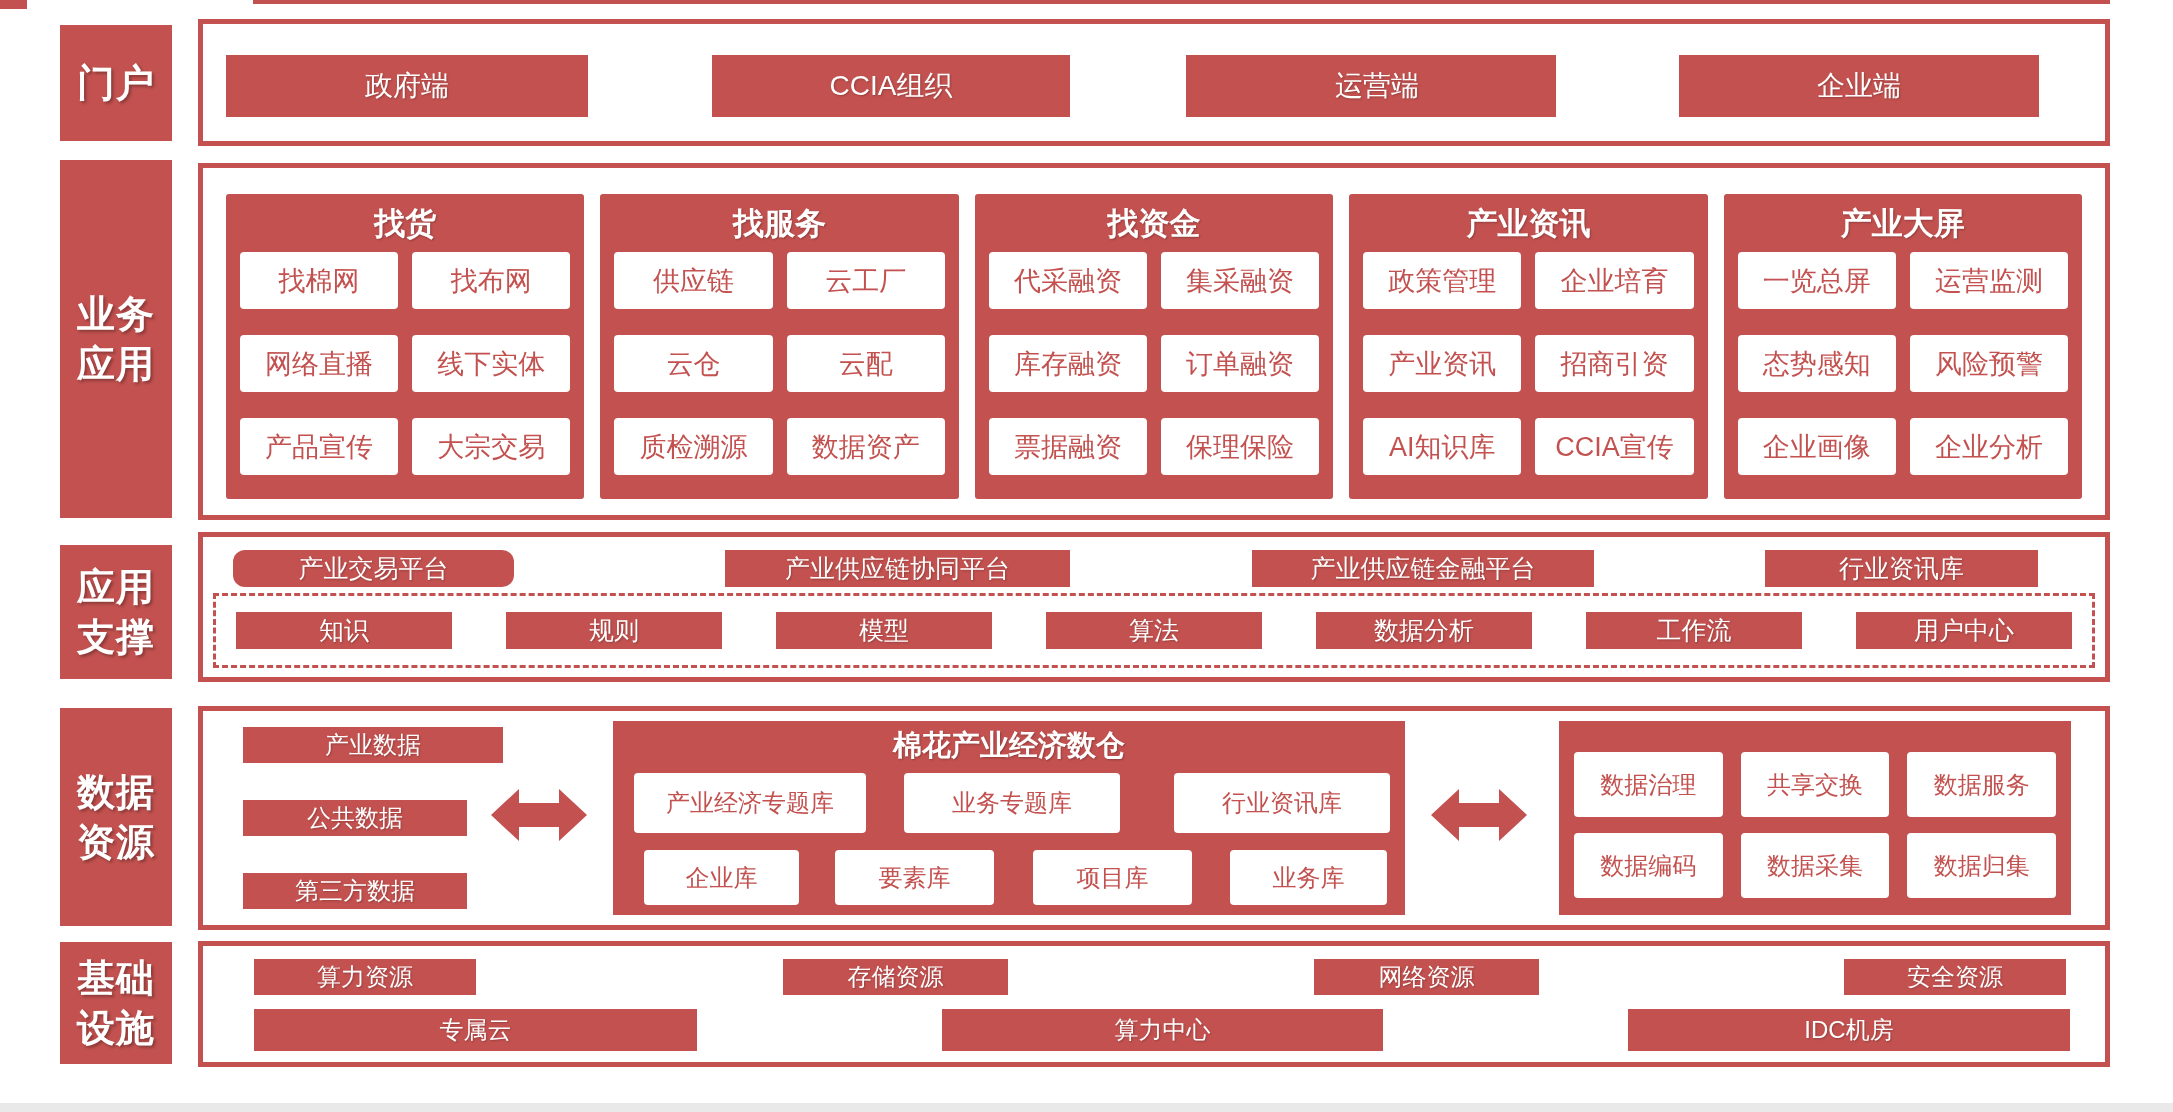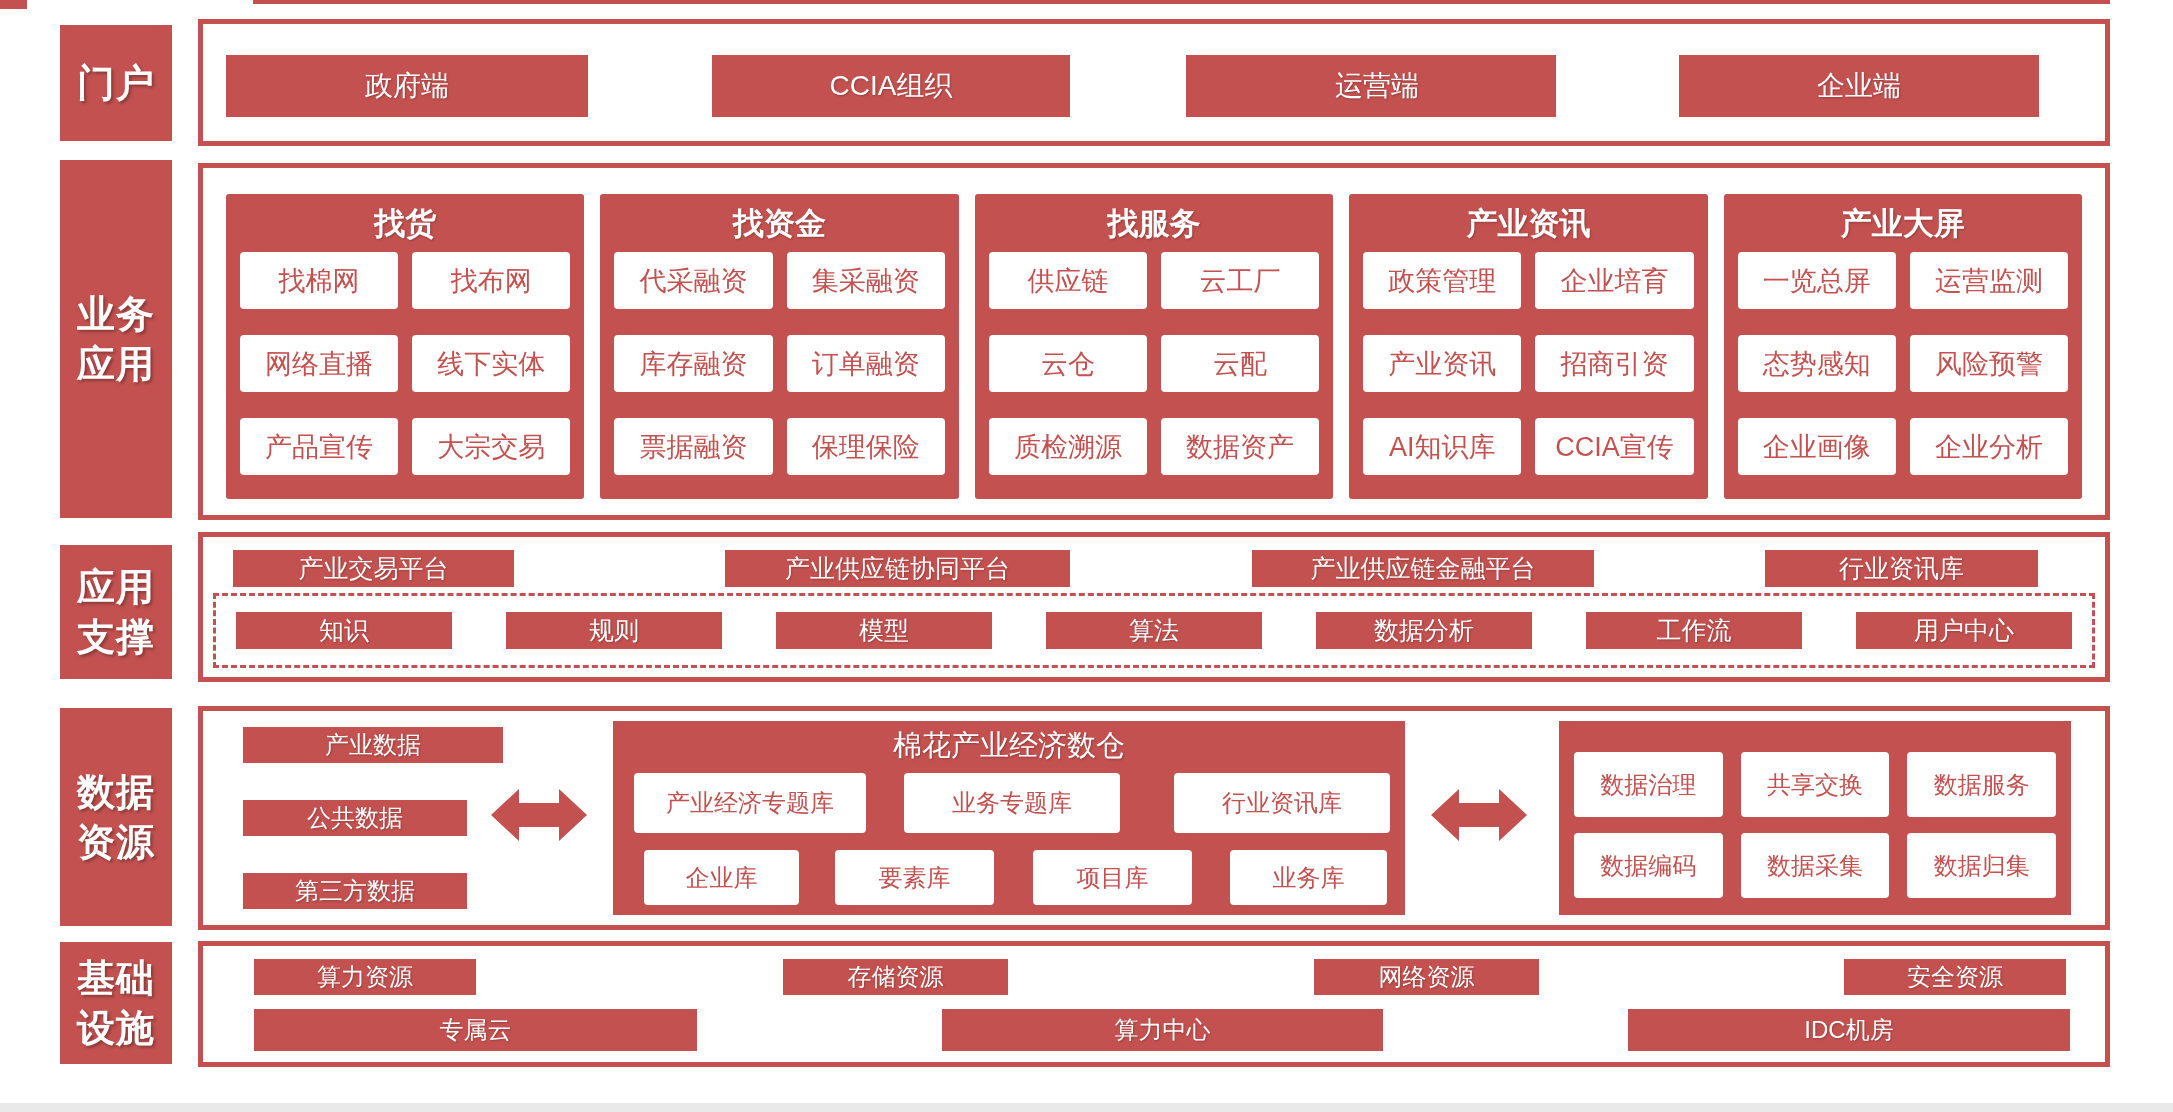--- a/index.html
+++ b/index.html
@@ -38,21 +38,21 @@
   .biz-grid{display:grid;grid-template-columns:1fr 1fr;gap:26px 14px;grid-auto-rows:57px;}
   .biz-grid .white-box{font-size:27px;}
   
   .support-dashed{
     left:10px;right:10px;top:56px;bottom:9px;border:3px dashed var(--red);
     display:flex;align-items:center;justify-content:space-between;padding:0 20px;box-sizing:border-box;
   }
   .cap-btn{width:216px;height:37px;font-size:25px;}
   
   .wh-box{background:var(--red);}
-  .wh-title{height:44px;line-height:48px;text-align:center;color:#fff;font-size:29px;font-weight:normal;text-shadow:1px 1px 2px rgba(0,0,0,.25);}
+  .wh-title{height:44px;line-height:48px;text-align:center;color:#fff;font-size:29px;font-weight:bold;text-shadow:1px 1px 2px rgba(0,0,0,.25);}
   .arrow-svg{display:block;width:100%;height:100%;}
   .gov-grid{
     left:1356px;top:10px;width:512px;height:194px;background:var(--red);
     display:grid;grid-template-columns:1fr 1fr 1fr;gap:16px 18px;padding:31px 15px 17px;box-sizing:border-box;
   }
   .gov-grid .white-box{font-size:24px;}
   .bottom-strip{left:0;top:1103px;width:2173px;height:9px;background:#e9e9e9;}
   .top-strip{left:253px;top:0;width:1857px;height:4px;background:var(--red);}
   .top-corner{left:0;top:0;width:27px;height:9px;background:var(--red);}
 </style>
@@ -88,44 +88,44 @@
         <div class="white-box">找棉网</div>
         <div class="white-box">找布网</div>
         <div class="white-box">网络直播</div>
         <div class="white-box">线下实体</div>
         <div class="white-box">产品宣传</div>
         <div class="white-box">大宗交易</div>
       </div>
     </div>
 
     <div class="biz-col">
+      <div class="biz-col-header">找服务</div>
+      <div class="biz-grid">
+        <div class="white-box">供应链</div>
+        <div class="white-box">云工厂</div>
+        <div class="white-box">云仓</div>
+        <div class="white-box">云配</div>
+        <div class="white-box">质检溯源</div>
+        <div class="white-box">数据资产</div>
+      </div>
+    </div>
+
+    <div class="biz-col">
       <div class="biz-col-header">找资金</div>
       <div class="biz-grid">
         <div class="white-box">代采融资</div>
         <div class="white-box">集采融资</div>
         <div class="white-box">库存融资</div>
         <div class="white-box">订单融资</div>
         <div class="white-box">票据融资</div>
         <div class="white-box">保理保险</div>
       </div>
     </div>
 
     <div class="biz-col">
-      <div class="biz-col-header">找服务</div>
-      <div class="biz-grid">
-        <div class="white-box">供应链</div>
-        <div class="white-box">云工厂</div>
-        <div class="white-box">云仓</div>
-        <div class="white-box">云配</div>
-        <div class="white-box">质检溯源</div>
-        <div class="white-box">数据资产</div>
-      </div>
-    </div>
-
-    <div class="biz-col">
       <div class="biz-col-header">产业资讯</div>
       <div class="biz-grid">
         <div class="white-box">政策管理</div>
         <div class="white-box">企业培育</div>
         <div class="white-box">产业资讯</div>
         <div class="white-box">招商引资</div>
         <div class="white-box">AI知识库</div>
         <div class="white-box">CCIA宣传</div>
       </div>
     </div>
@@ -139,21 +139,21 @@
         <div class="white-box">风险预警</div>
         <div class="white-box">企业画像</div>
         <div class="white-box">企业分析</div>
       </div>
     </div>
 
   </div>
 </div>
 
 <div class="abs frame" style="top:532px;height:150px;">
-  <div class="abs red-btn" style="left:30px;  top:13px;width:281px;height:37px;font-size:25px;">产业交易平台</div>
+  <div class="abs red-btn" style="left:30px;  top:13px;width:281px;height:37px;font-size:25px;border-radius:12px;">产业交易平台</div>
   <div class="abs red-btn" style="left:522px; top:13px;width:345px;height:37px;font-size:25px;">产业供应链协同平台</div>
   <div class="abs red-btn" style="left:1049px;top:13px;width:342px;height:37px;font-size:25px;">产业供应链金融平台</div>
   <div class="abs red-btn" style="left:1562px;top:13px;width:273px;height:37px;font-size:25px;">行业资讯库</div>
 
   <div class="abs support-dashed">
     <div class="red-btn cap-btn">知识</div>
     <div class="red-btn cap-btn">规则</div>
     <div class="red-btn cap-btn">模型</div>
     <div class="red-btn cap-btn">算法</div>
     <div class="red-btn cap-btn">数据分析</div>

